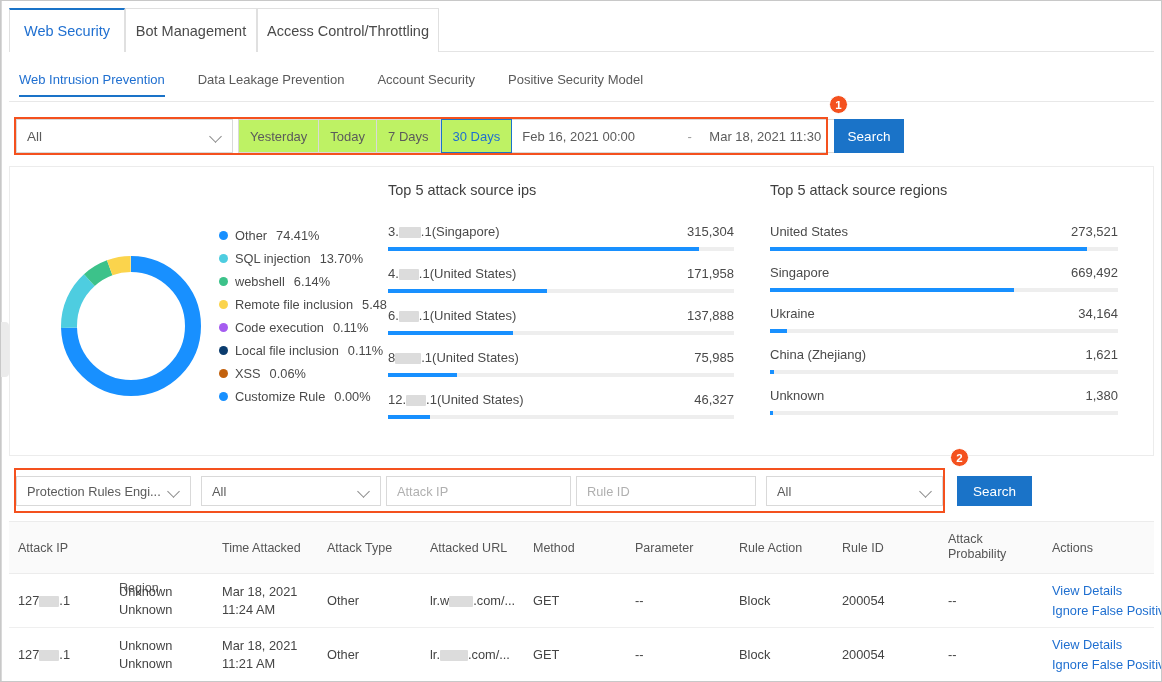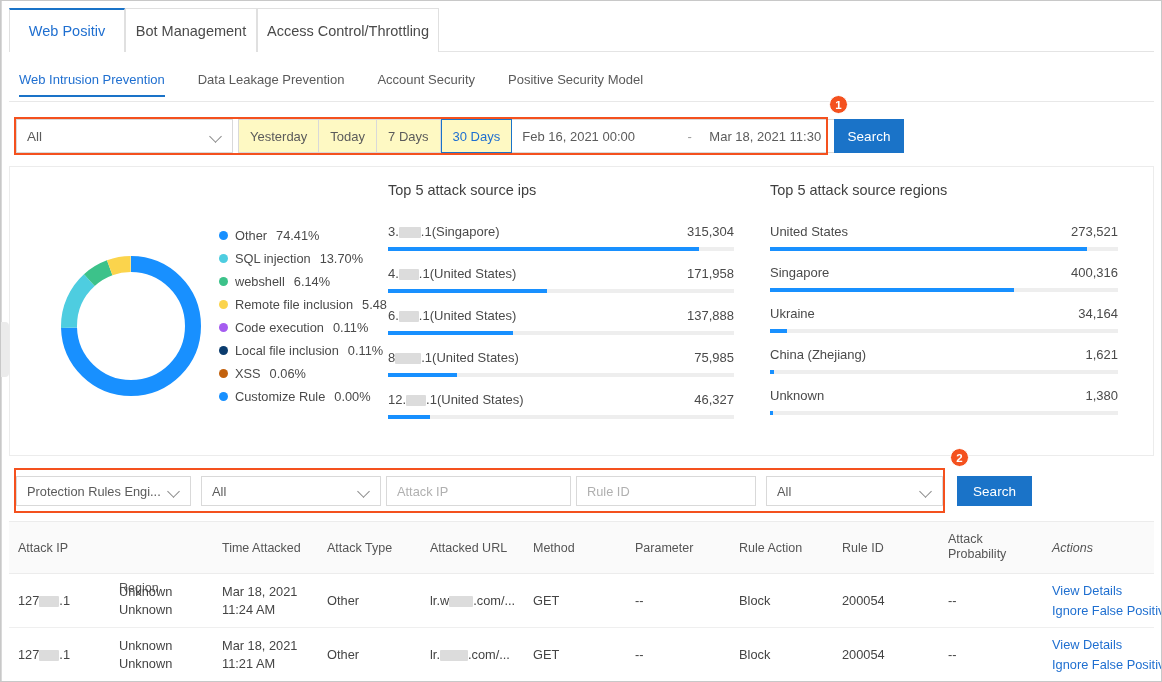--- a/index.html
+++ b/index.html
@@ -65,21 +65,21 @@
     cursor:pointer;
   }
   .chev { margin-left:auto; width:11px; height:11px; position:relative; }
   .chev::before{
     content:""; position:absolute; left:0; top:1px; width:8px; height:8px;
     border-right:1.6px solid #8a8a8a; border-bottom:1.6px solid #8a8a8a;
     transform:rotate(45deg);
   }
   .seg-group { position:absolute; left:238px; top:119px; height:34px; display:flex; }
   .seg {
-    height:34px; border:1px solid #d9d9d9; border-left:none; background:#fef9c3;
+    height:34px; border:1px solid #d9d9d9; border-left:none; background:#bef264;
     display:flex; align-items:center; justify-content:center;
     font-size:13px; color:#5b5b5b; padding:0 11px; cursor:pointer;
   }
   .seg:first-child { border-left:1px solid #d9d9d9; }
   .seg.active { color:#1f6fd0; border:1px solid #1a73c8; position:relative; z-index:2; }
   .date-box {
     height:34px; border:1px solid #d9d9d9; border-left:none; background:#fff;
     display:flex; align-items:center; width:360px; padding:0 10px;
     font-size:13px; color:#5b5b5b; cursor:pointer;
   }
@@ -147,21 +147,21 @@
 <body>
 
 <div class="app">
 
   <div class="collapse-rail"></div>
   <div class="collapse-handle"></div>
 
   <div class="tabbar">
     <div class="tabbar-underline"></div>
     <div class="tab active" style="left:0px;width:116px;">
-      <span>Web Positiv</span>
+      <span>Web Security</span>
     </div>
     <div class="tab" style="left:116px;width:132px;">
       <span>Bot Management</span>
     </div>
     <div class="tab" style="left:248px;width:182px;">
       <span>Access Control/Throttling</span>
     </div>
   </div>
 
   <div class="subtabs">
@@ -325,21 +325,21 @@
   <div class="barlist" style="left:770px;top:224px;width:348px;height:190px;">
     <div class="bar-row" style="top:0px;">
       <span class="bar-label">United States</span>
       <span class="bar-value">273,521</span>
       <span class="bar-track">
           <span class="bar-fill" style="width:91%"></span>
         </span>
     </div>
     <div class="bar-row" style="top:41px;">
       <span class="bar-label">Singapore</span>
-      <span class="bar-value">400,316</span>
+      <span class="bar-value">669,492</span>
       <span class="bar-track">
           <span class="bar-fill" style="width:70%"></span>
         </span>
     </div>
     <div class="bar-row" style="top:82px;">
       <span class="bar-label">Ukraine</span>
       <span class="bar-value">34,164</span>
       <span class="bar-track">
           <span class="bar-fill" style="width:5%"></span>
         </span>
@@ -396,21 +396,21 @@
       <span class="th" style="left:318px;top:19px;">Attack Type</span>
       <span class="th" style="left:421px;top:19px;">Attacked URL</span>
       <span class="th" style="left:524px;top:19px;">Method</span>
       <span class="th" style="left:626px;top:19px;">Parameter</span>
       <span class="th" style="left:730px;top:19px;">Rule Action</span>
       <span class="th" style="left:833px;top:19px;">Rule ID</span>
       <span class="th" style="left:939px;top:10px;">
         <span style="display:block">Attack</span>
         <span style="display:block">Probability</span>
       </span>
-      <span class="th" style="left:1043px;top:19px;font-style:italic;">Actions</span>
+      <span class="th" style="left:1043px;top:19px;">Actions</span>
     </div>
 
     <div class="tr">
       <span class="td" style="left:9px;top:18px;"><span>127</span><span class="redact" style="width:20px"></span><span>.1</span></span>
       <span class="td" style="left:110px;top:9px;">
         <span style="display:block">Unknown</span>
         <span style="display:block">Unknown</span>
       </span>
       <span class="td" style="left:213px;top:9px;">
         <span style="display:block">Mar 18, 2021</span>

